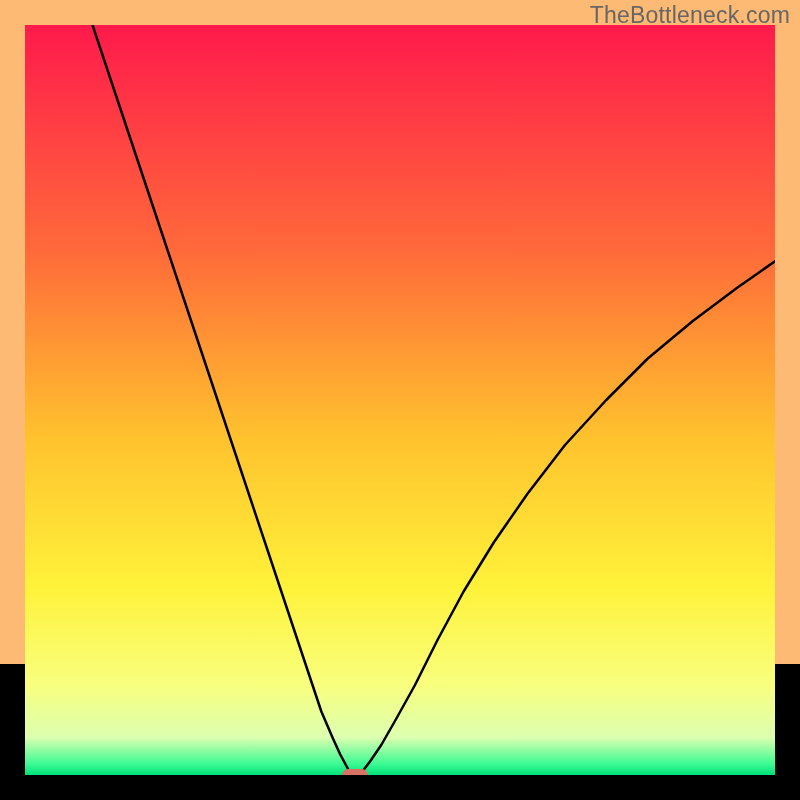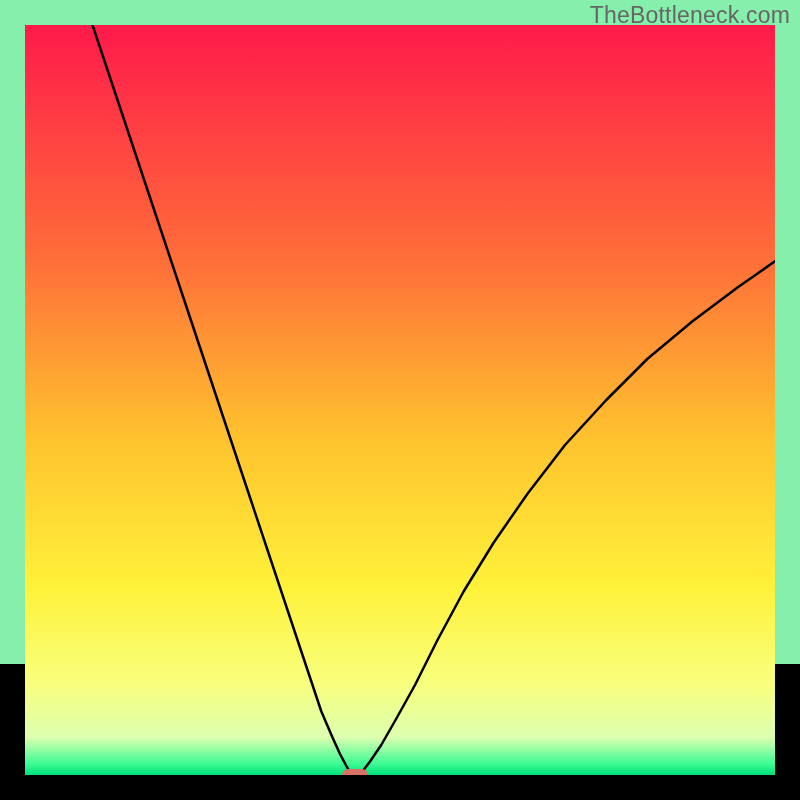--- a/index.html
+++ b/index.html
@@ -10,21 +10,21 @@
     overflow: hidden;
     background: #000;
     font-family: Arial, Helvetica, sans-serif;
   }
   .frame {
     position: absolute;
     left: 0;
     top: 0;
     width: 800px;
     height: 664px;
-    background: #86efac;
+    background: #fdba74;
   }
   .watermark {
     position: absolute;
     top: 2px;
     right: 10px;
     color: #666;
     font-size: 23px;
     font-weight: 400;
     letter-spacing: 0.2px;
     z-index: 50;

